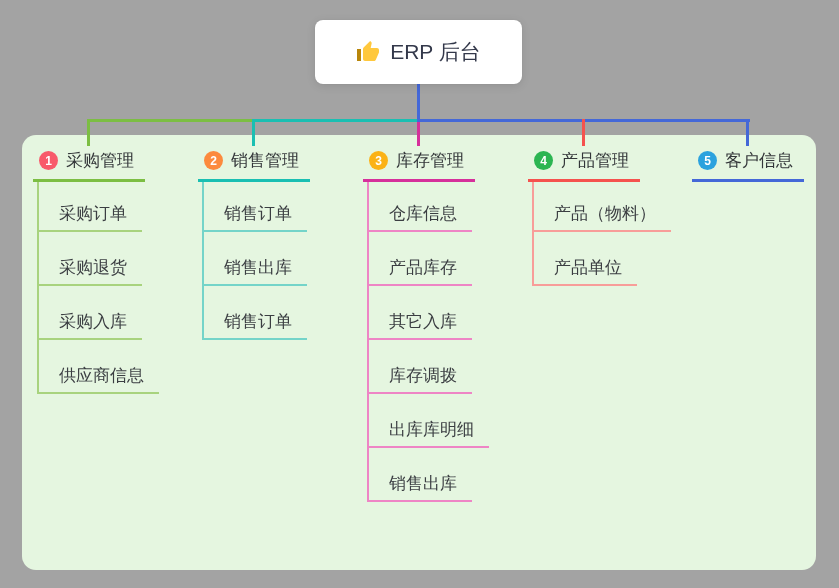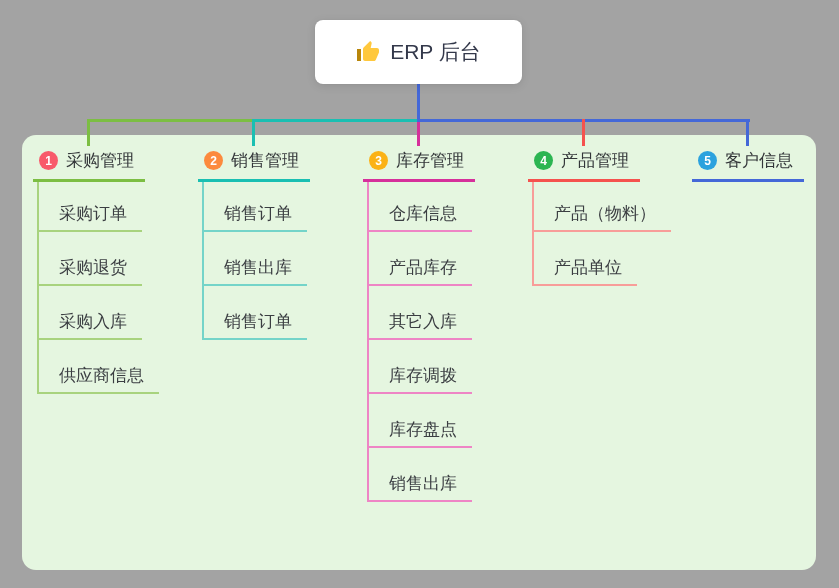--- a/index.html
+++ b/index.html
@@ -135,21 +135,21 @@
       <div class="child">
           <span class="child-label">产品库存</span>
         </div>
       <div class="child">
           <span class="child-label">其它入库</span>
         </div>
       <div class="child">
           <span class="child-label">库存调拨</span>
         </div>
       <div class="child">
-          <span class="child-label">库存盘点</span>
+          <span class="child-label">出库库明细</span>
         </div>
       <div class="child">
           <span class="child-label">销售出库</span>
         </div>
     </div>
   </div>
 
   <div class="branch branch-4" style="--main: #f5524e; --light: #f89d99; --badge: #2cb552;">
     <div class="branch-title">
       <span class="badge">4</span>

